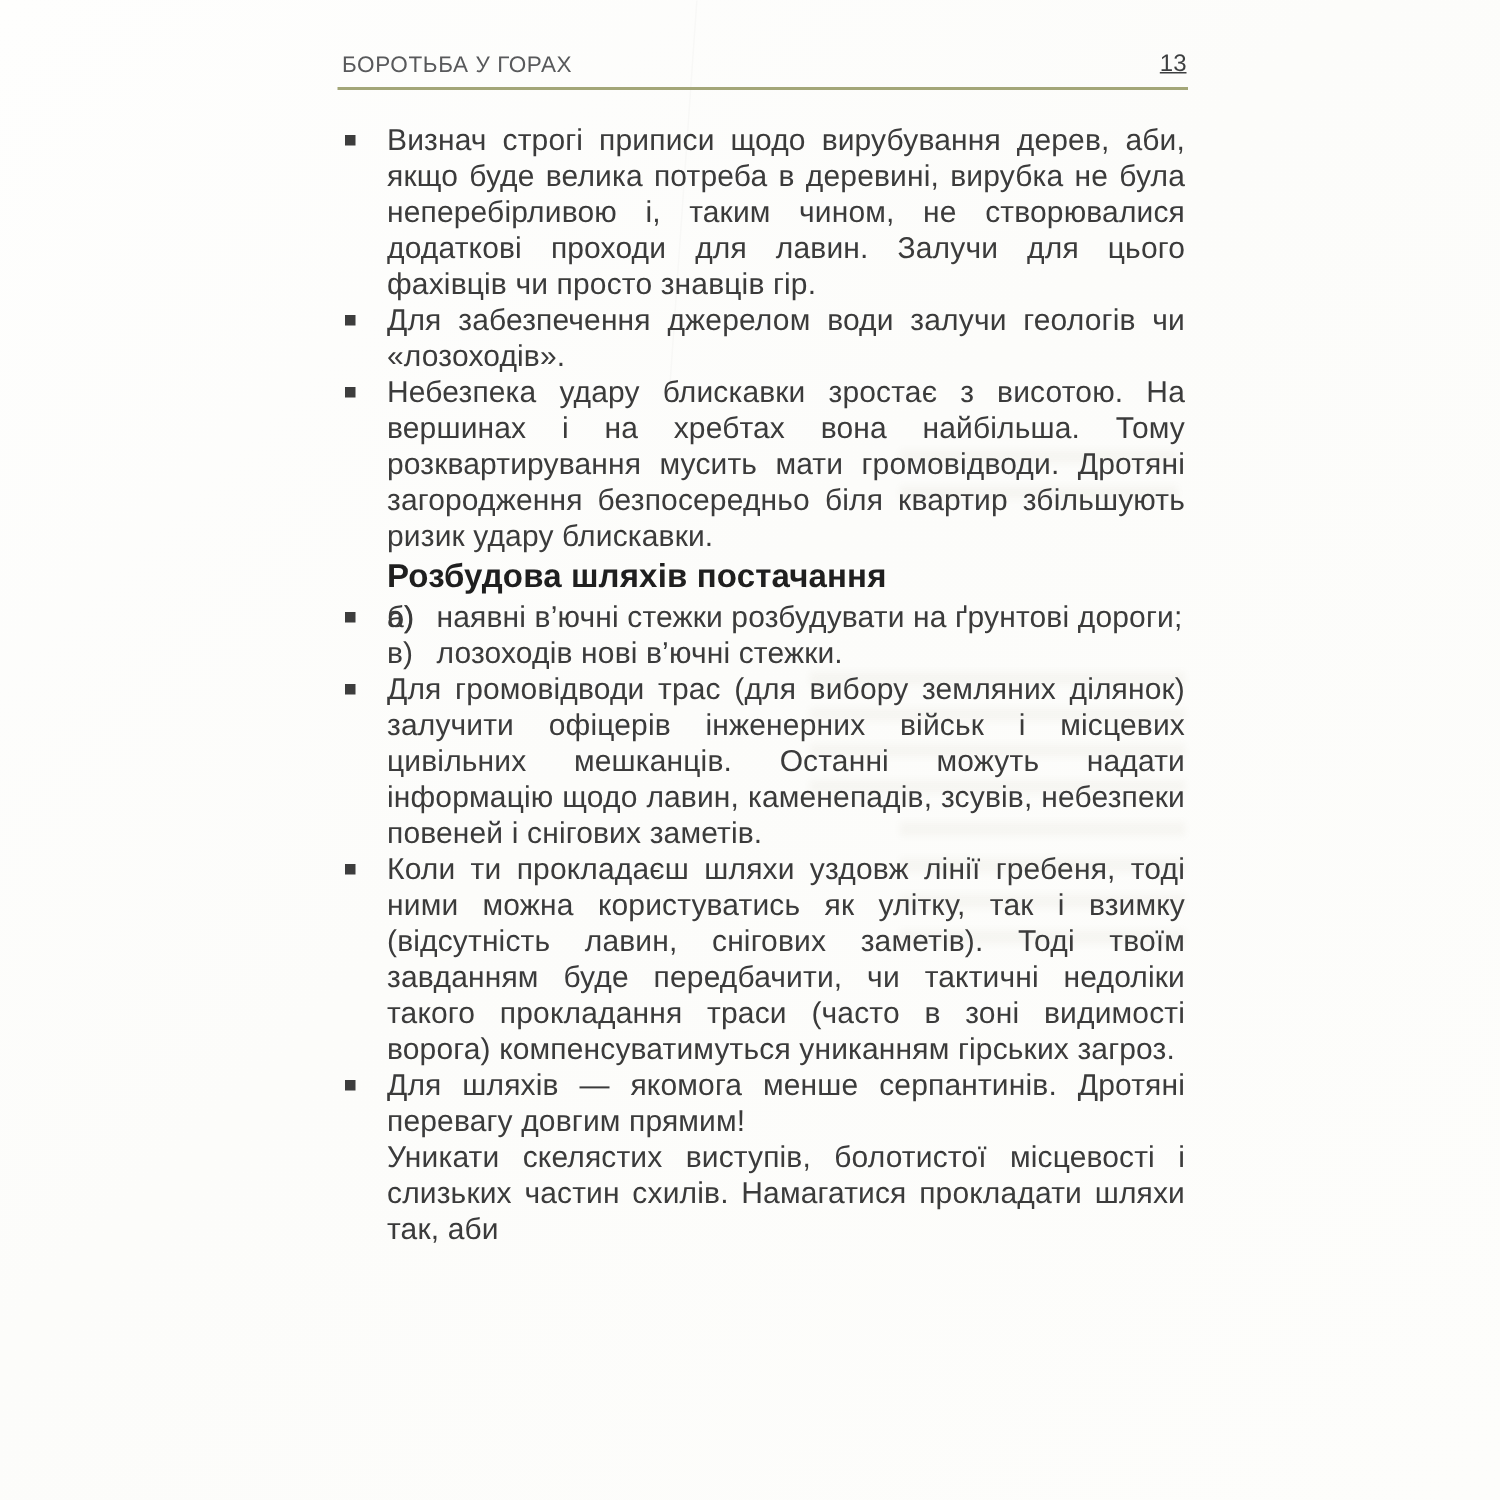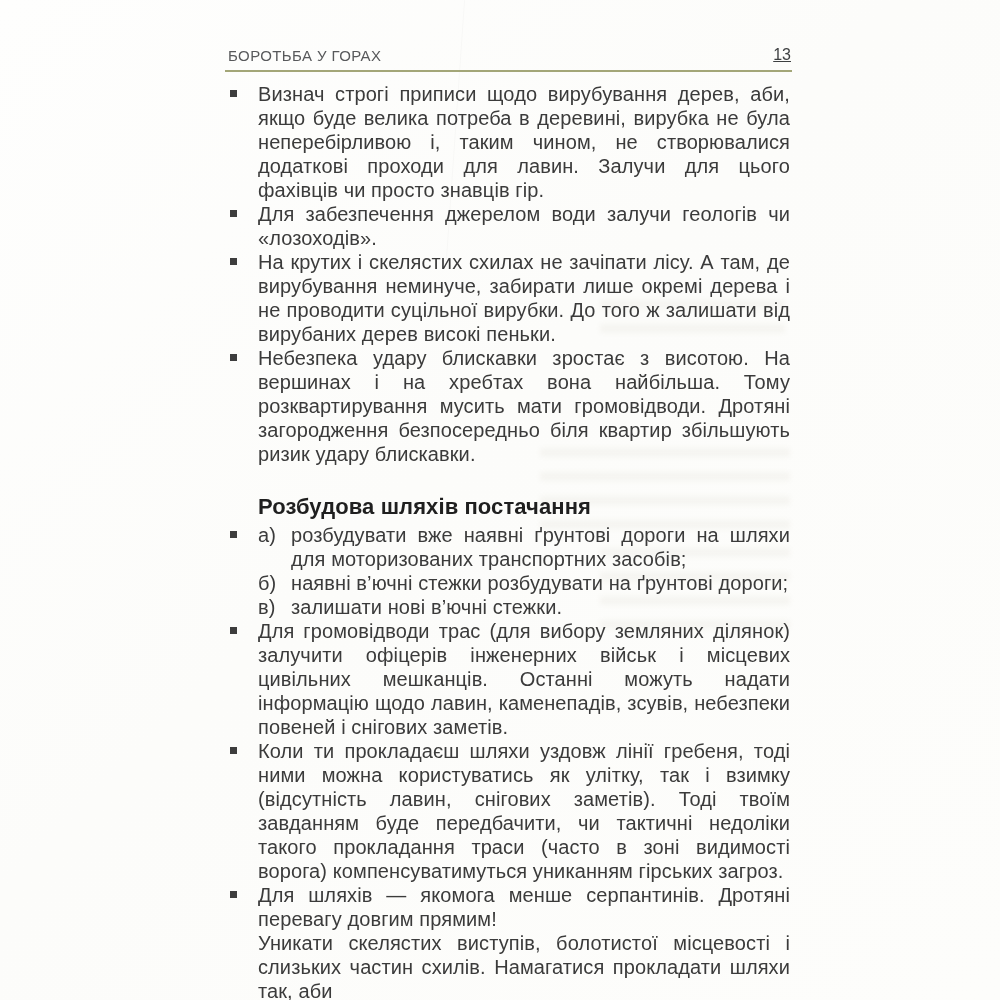--- a/index.html
+++ b/index.html
@@ -32,21 +32,21 @@
     left: 455px; top: 0; width: 1px; height: 260px;
     background: rgba(120,120,120,0.5);
     opacity: 0.08;
     transform: rotate(4deg);
     pointer-events: none;
   }
 
   .running-head {
     position: absolute;
     left: 225px;
-    top: 46px;
+    top: 34px;
     width: 567px;
     display: flex;
     justify-content: space-between;
     align-items: flex-end;
     border-bottom: 2px solid #a3a678;
     padding: 0 1px 6px 3px;
   }
   .running-title {
     font-size: 15px;
     letter-spacing: 0.4px;
@@ -91,21 +91,21 @@
   .sub-label {
     position: absolute;
     left: 0;
     top: 0;
   }
   .section-heading {
     font-size: 22px;
     font-weight: bold;
     color: #1f1f1f;
     line-height: 28px;
-    margin: 27px 0 2px 30px;
+    margin: 0 0 2px 30px;
     letter-spacing: 0.1px;
   }
 </style>
 </head>
 <body>
 
 <div class="page">
 
   <div class="ghost ghost-a"></div>
   <div class="ghost ghost-b"></div>
@@ -122,45 +122,40 @@
     <div class="bullet-item">
       <span class="bullet-marker"></span>
       <p class="bullet-text">Визнач строгі приписи щодо вирубування дерев, аби, якщо буде велика потреба в деревині, вирубка не була неперебірливою і, таким чином, не створювалися додаткові проходи для лавин. Залучи для цього фахівців чи просто знавців гір.</p>
     </div>
 
     <div class="bullet-item">
       <span class="bullet-marker"></span>
       <p class="bullet-text">Для забезпечення джерелом води залучи геологів чи «лозоходів».</p>
     </div>
 
-    <div class="bullet-item">
-      <span class="bullet-marker"></span>
-      <p class="bullet-text">На крутих і скелястих схилах не зачіпати лісу. А там, де вирубування неминуче, забирати лише окремі дерева і не проводити суцільної вирубки. До того ж залишати від вирубаних дерев високі пеньки.</p>
-    </div>
 
     <div class="bullet-item">
       <span class="bullet-marker"></span>
       <p class="bullet-text">Небезпека удару блискавки зростає з висотою. На вершинах і на хребтах вона найбільша. Тому розквартирування мусить мати громовідводи. Дротяні загородження безпосередньо біля квартир збільшують ризик удару блискавки.</p>
     </div>
 
     <h2 class="section-heading">Розбудова шляхів постачання</h2>
 
     <div class="bullet-item">
       <span class="bullet-marker"></span>
       <div class="subitem">
         <span class="sub-label">а)</span>
-        <span>розбудувати вже наявні ґрунтові дороги на шляхи для моторизованих транспортних засобів;</span>
       </div>
       <div class="subitem">
         <span class="sub-label">б)</span>
         <span>наявні в’ючні стежки розбудувати на ґрунтові дороги;</span>
       </div>
       <div class="subitem">
         <span class="sub-label">в)</span>
-        <span>залишати нові в’ючні стежки.</span>
+        <span>лозоходів нові в’ючні стежки.</span>
       </div>
     </div>
 
     <div class="bullet-item">
       <span class="bullet-marker"></span>
       <p class="bullet-text">Для громовідводи трас (для вибору земляних ділянок) залучити офіцерів інженерних військ і місцевих цивільних мешканців. Останні можуть надати інформацію щодо лавин, каменепадів, зсувів, небезпеки повеней і снігових заметів.</p>
     </div>
 
     <div class="bullet-item">
       <span class="bullet-marker"></span>

